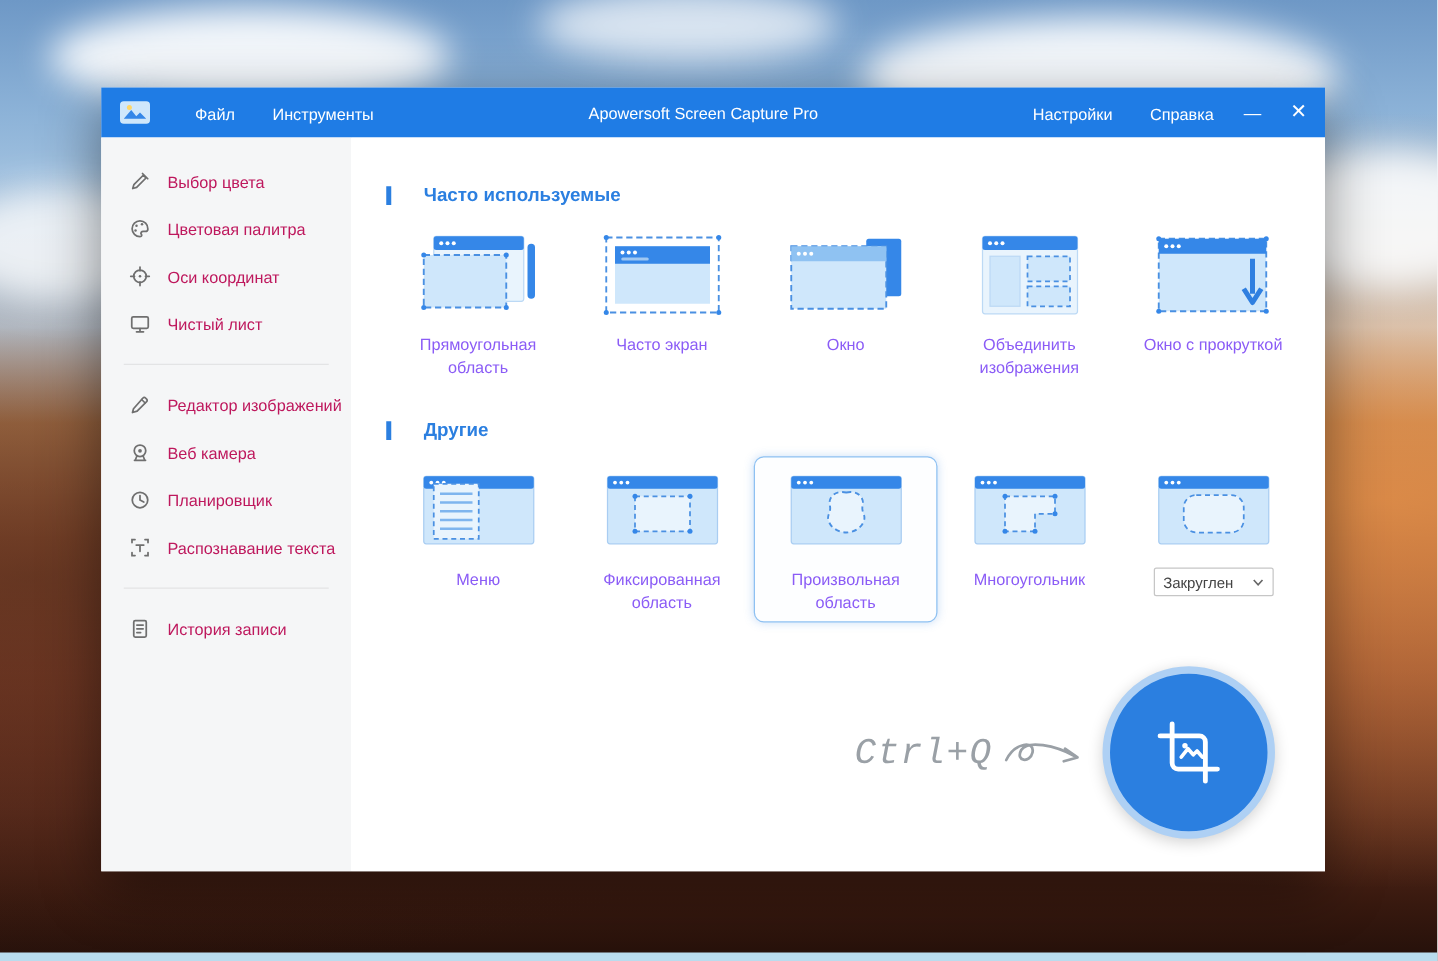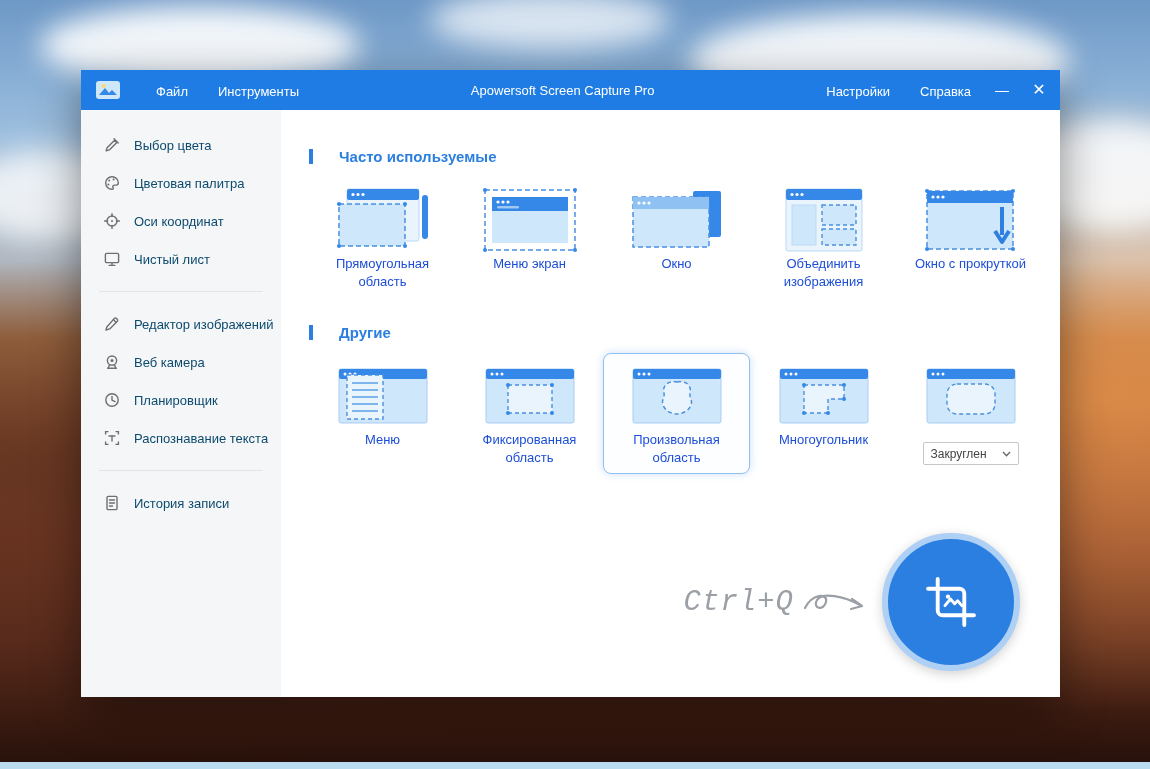--- a/index.html
+++ b/index.html
@@ -42,41 +42,41 @@
   .tb-title { flex:1; text-align:center; font-size:13px; white-space:nowrap; overflow:hidden; }
   .win-btn { width:32px; height:40px; line-height:40px; text-align:center; font-size:14px; cursor:default; }
   .win-btn.close { width:42px; font-size:16px; }
 
   .win-body { flex:1; display:flex; min-height:0; }
 
   
   .sidebar { width:200px; flex:0 0 200px; background:#f5f6f7; padding-top:16px; }
   .side-item {
     height:38px; display:flex; align-items:center; gap:13px;
-    padding-left:22px; font-size:13px; color:#0c4a6e; cursor:pointer; white-space:nowrap;
+    padding-left:22px; font-size:13px; color:#be185d; cursor:pointer; white-space:nowrap;
   }
   .side-icon { width:18px; height:18px; flex:0 0 18px; display:flex; }
   .side-divider { height:1px; background:#e3e4e5; margin:13px 18px; }
 
   
   .main { flex:1; padding:28px 0 0 28px; position:relative; background:#fff; }
   .section-title {
     display:flex; align-items:center; gap:26px;
     color:#2b7fe0; font-size:15px; font-weight:bold; margin-top:10px;
   }
   .section-title .bar { width:4px; height:15px; background:#2b7fe0; display:inline-block; }
   .tiles { display:flex; margin-top:12px; }
   .tile {
     width:147px; display:flex; flex-direction:column; align-items:center;
     padding:9px 0 6px; border:1px solid transparent; border-radius:8px; cursor:pointer;
   }
   .tile.selected { border-color:#8ec1f2; box-shadow:0 0 8px rgba(74,144,226,.28); background:#fdfeff; }
   .tile-icon { width:96px; height:66px; }
   .tile-label {
-    margin-top:2px; font-size:13px; color:#1d4ed8; text-align:center;
+    margin-top:14px; font-size:13px; color:#8b5cf6; text-align:center;
     line-height:1.35; min-height:36px; max-width:128px;
   }
   .dropdown {
     margin-top:13px; width:96px; height:23px; background:#fff;
     border:1px solid #c6c6c6; border-radius:2px;
     display:flex; align-items:center; justify-content:space-between;
     padding:0 7px; font-size:12px; color:#444; cursor:pointer;
   }
 
   
@@ -268,21 +268,21 @@
               <circle cx="3" cy="63" r="2" fill="#3587e8"></circle>
                 <circle cx="93" cy="63" r="2" fill="#3587e8"></circle>
               <rect x="10" y="10" width="76" height="46" fill="#cfe7fb"></rect>
               <rect x="10" y="10" width="76" height="14" fill="#3587e8"></rect>
               <circle cx="16" cy="15" r="1.6" fill="#fff"></circle>
                 <circle cx="21" cy="15" r="1.6" fill="#fff"></circle>
                 <circle cx="26" cy="15" r="1.6" fill="#fff"></circle>
               <rect x="15" y="19" width="22" height="2.4" rx="1.2" fill="#9fc8f2"></rect>
             </svg>
           </span>
-          <div class="tile-label">Меню экран</div>
+          <div class="tile-label">Часто экран</div>
         </div>
 
         <div class="tile">
           <span class="tile-icon">
             <svg viewBox="0 0 96 66" width="96" height="66">
               <rect x="64" y="4" width="28" height="46" rx="2" fill="#3587e8"></rect>
               <rect x="4" y="10" width="76" height="50" fill="#cfe7fb" stroke="#4a90e2" stroke-width="1.5" stroke-dasharray="5 3"></rect>
               <rect x="4" y="10" width="76" height="12" fill="#8fc2f2"></rect>
               <circle cx="10" cy="16" r="1.6" fill="#fff"></circle>
                 <circle cx="15" cy="16" r="1.6" fill="#fff"></circle>

